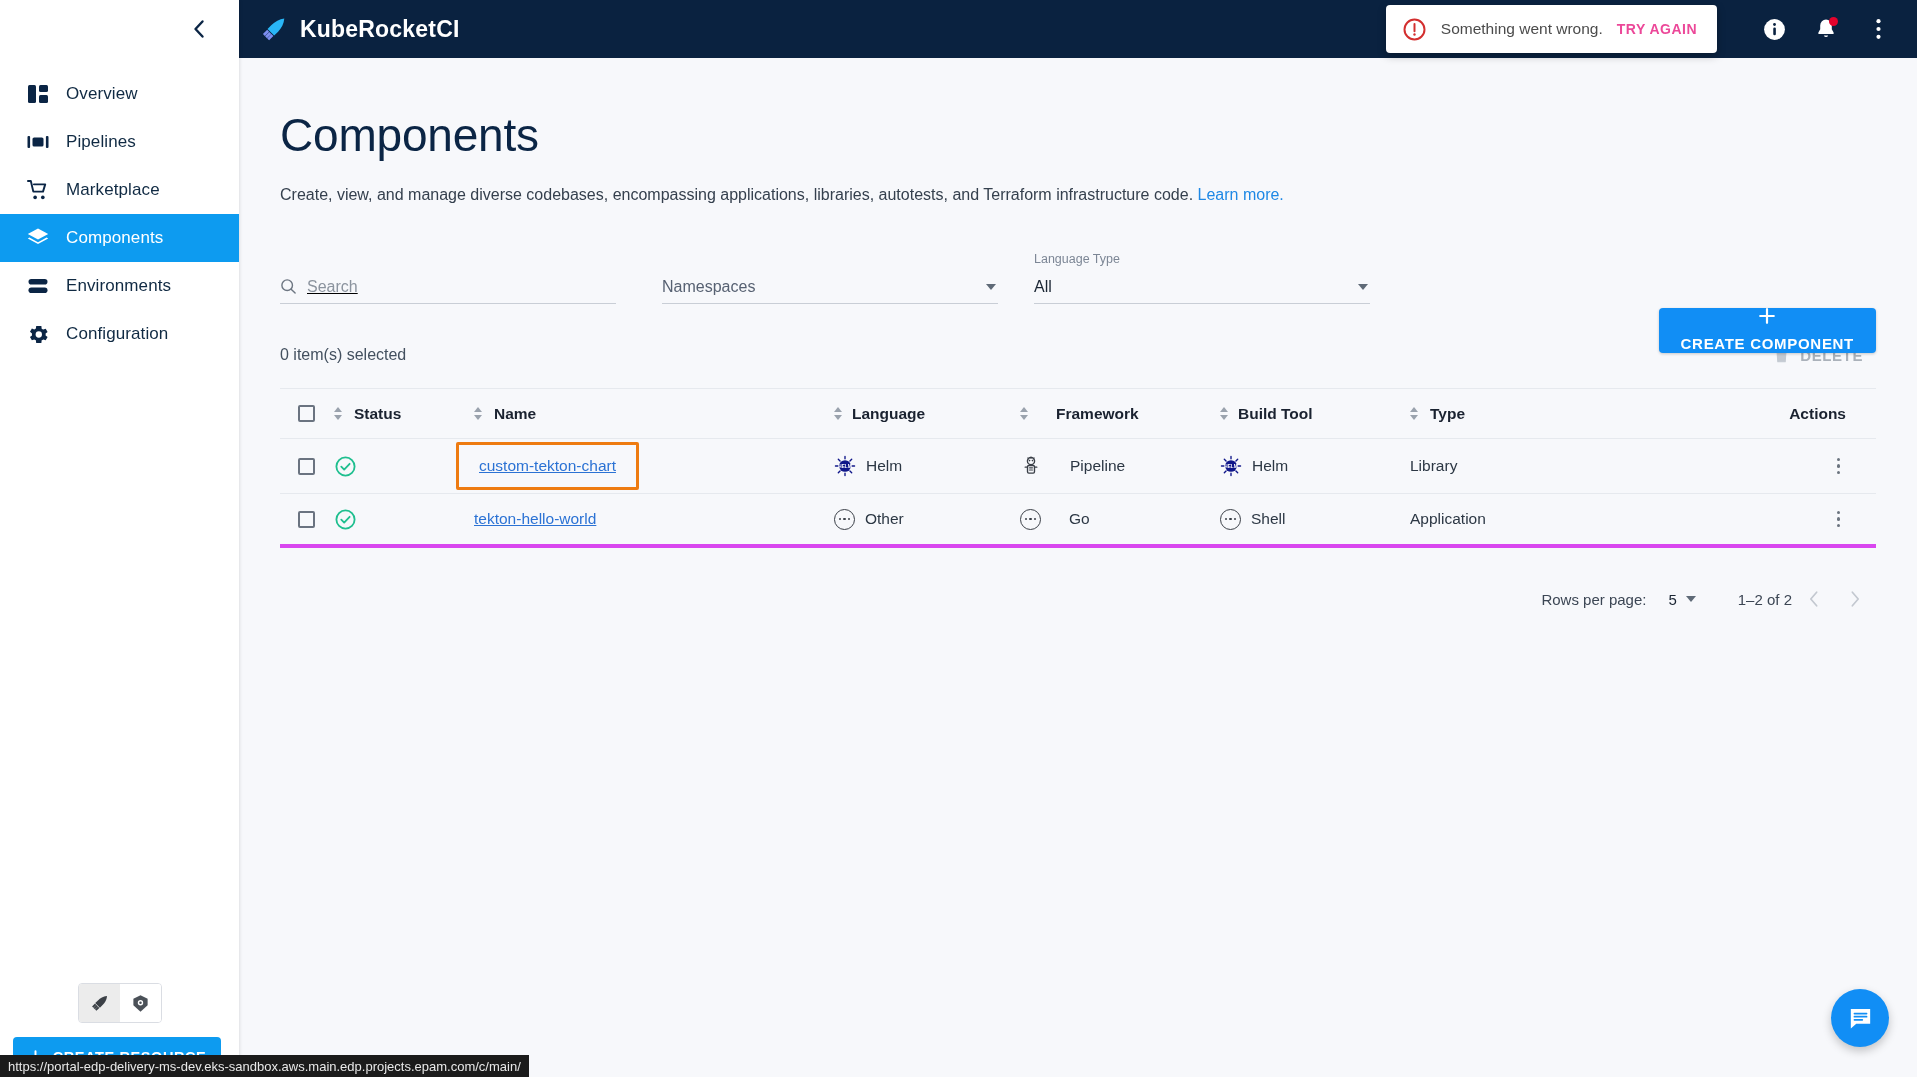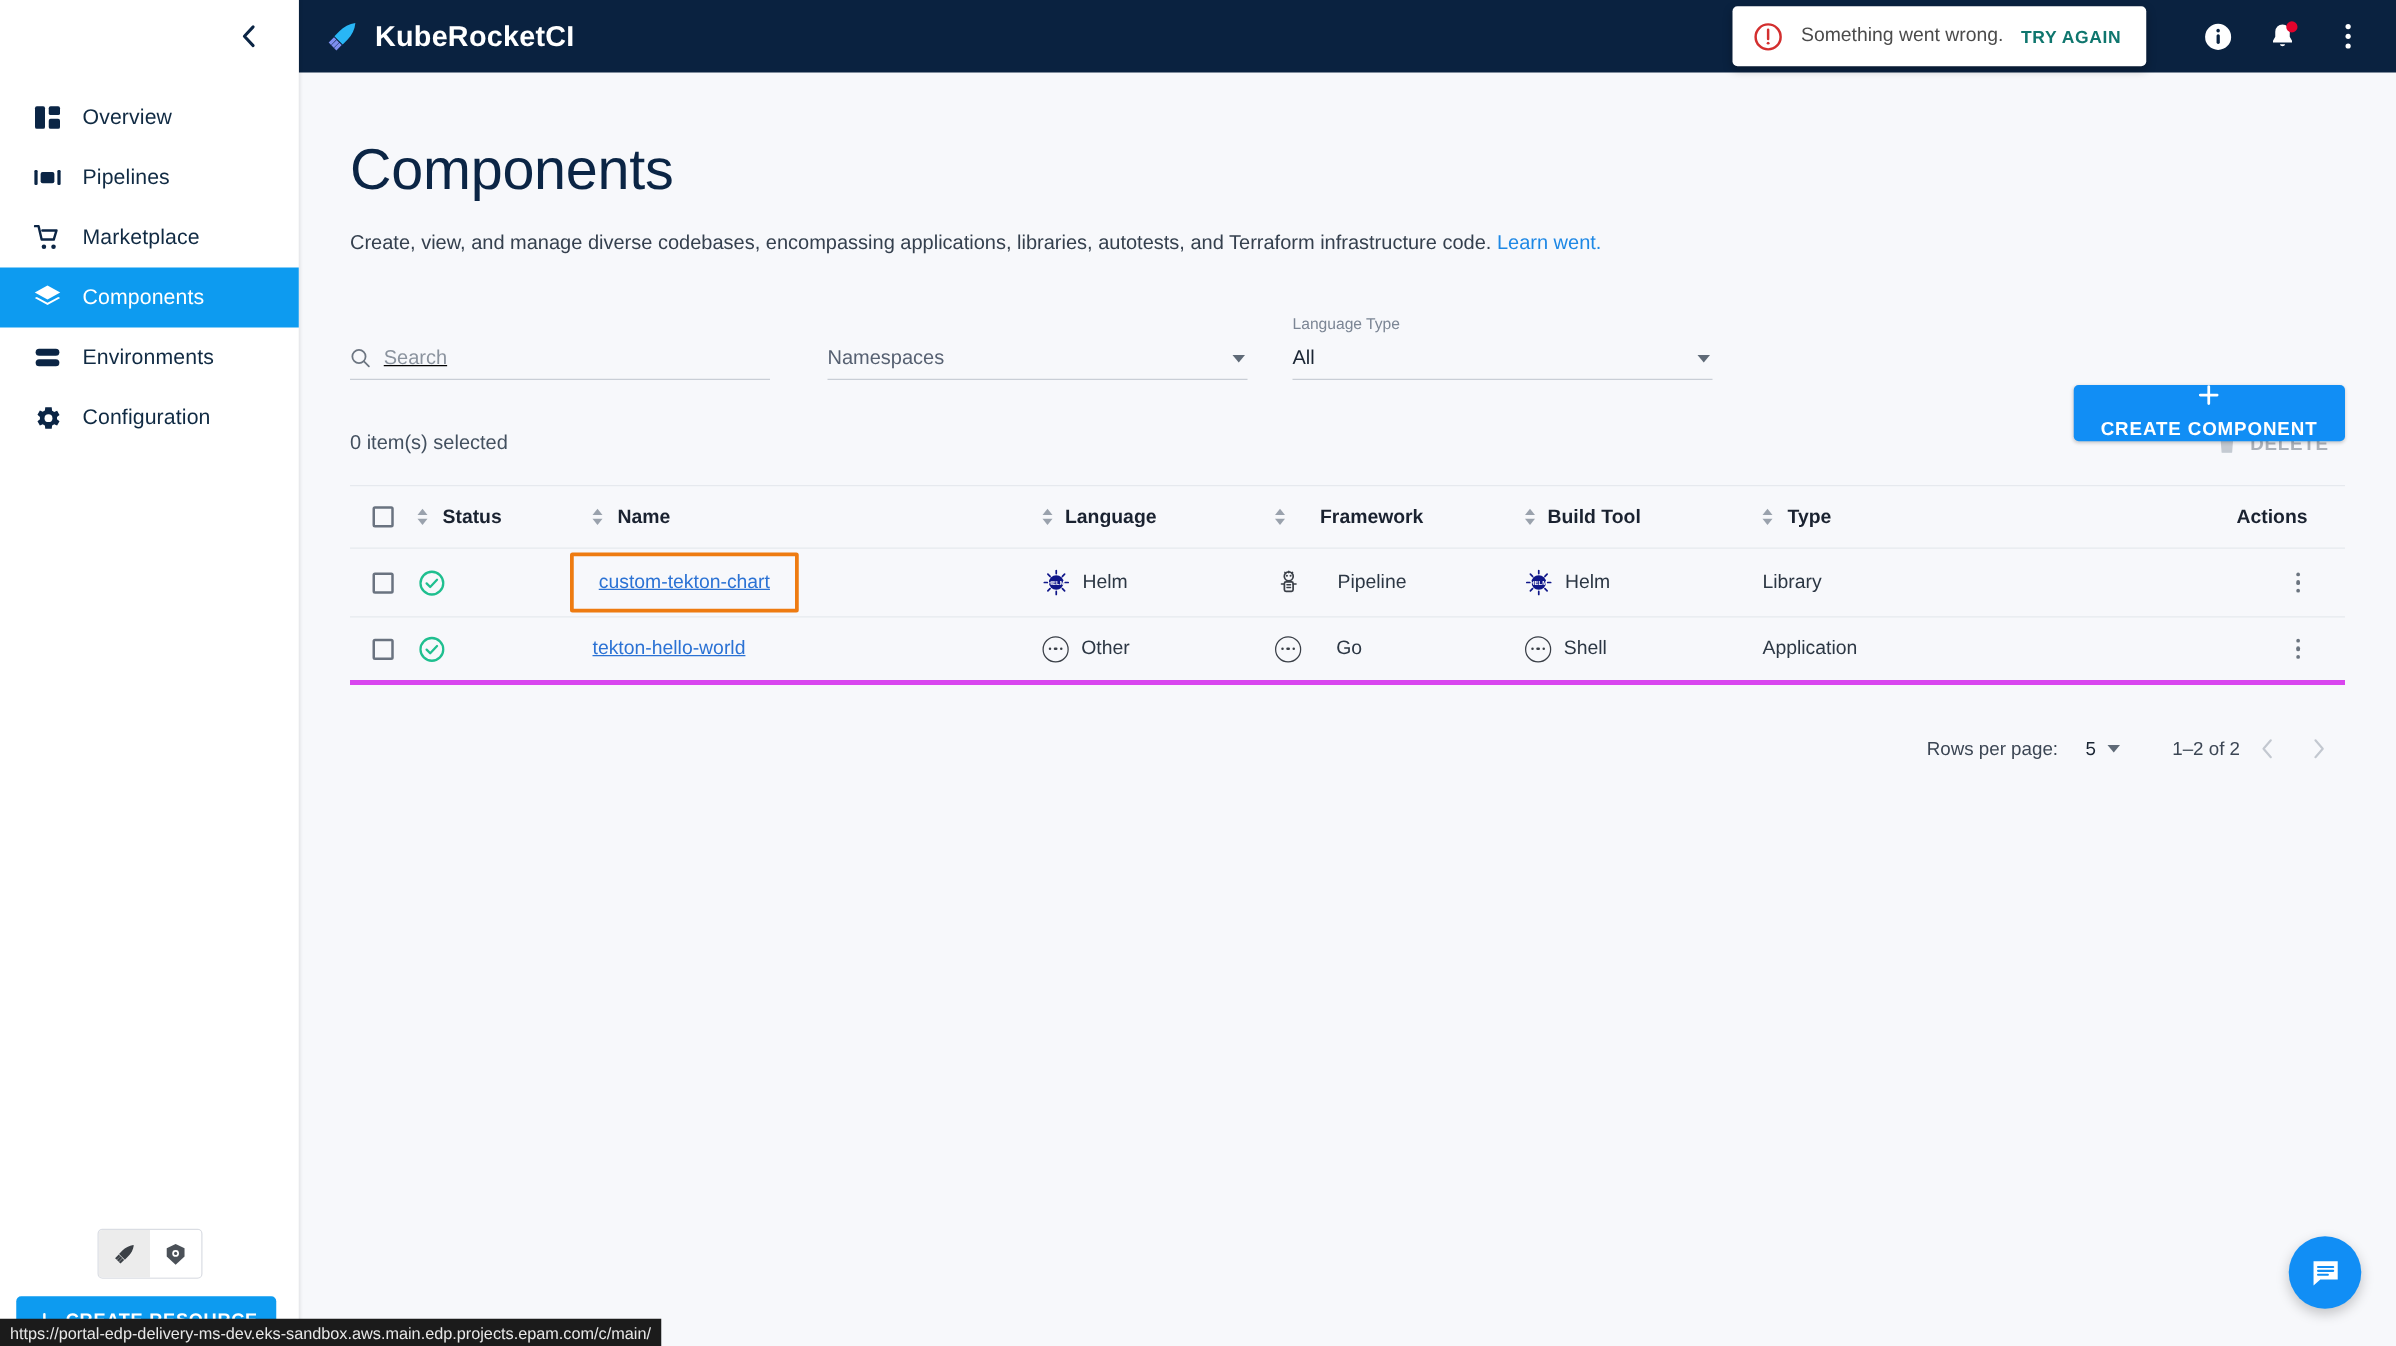--- a/index.html
+++ b/index.html
@@ -92,21 +92,21 @@
     background: #e3032c; top: 11px; right: 11px;
   }
   #alert-toast {
     background: #ffffff; border-radius: 4px; height: 48px;
     display: flex; align-items: center; gap: 14px;
     padding: 0 20px 0 16px; margin-right: 28px;
     box-shadow: 0 3px 8px rgba(0,0,0,.28);
   }
   #alert-msg { font-size: 15.5px; color: #4b4b4b; }
   #alert-action {
-    font-size: 14px; font-weight: 700; color: #0f766e; letter-spacing: .5px;
+    font-size: 14px; font-weight: 700; color: #ec4899; letter-spacing: .5px;
     cursor: pointer;
   }
 
   
   #main {
     position: absolute; left: 239px; top: 58px; right: 0; bottom: 0;
     background: #f7f8fb; overflow: hidden;
   }
   #page-title {
     font-size: 46px; font-weight: 400; color: #0b2545;
@@ -386,21 +386,21 @@
     </div>
   </div>
 </div>
 
 <div id="main">
 
   <h1 id="page-title">Components</h1>
 
   <p id="page-desc">
     <span>Create, view, and manage diverse codebases, encompassing applications, libraries, autotests, and Terraform infrastructure code.</span>
-    <a href="#">Learn went.</a>
+    <a href="#">Learn more.</a>
   </p>
 
   <div id="filters">
 
     <div class="field" id="search-field">
       <div class="underline">
         <svg width="17" height="17" viewBox="0 0 18 18">
           <circle cx="7.6" cy="7.6" r="5.6" fill="none" stroke="#6d7682" stroke-width="1.5"></circle>
           <path d="M11.8 11.8l4.2 4.2" stroke="#6d7682" stroke-width="1.5" stroke-linecap="round"></path>
         </svg>

